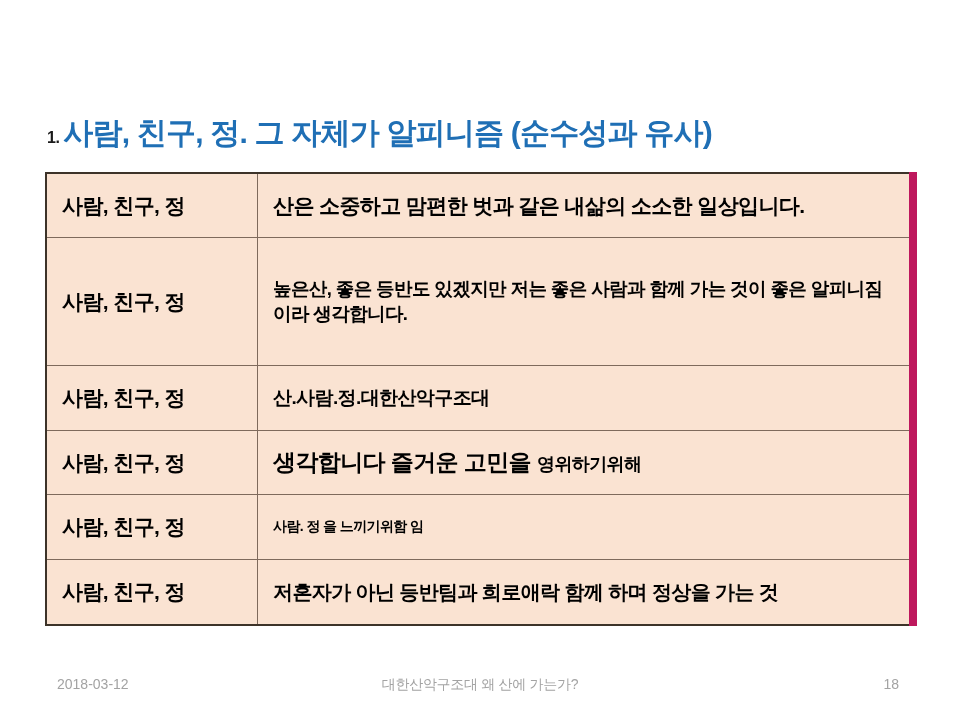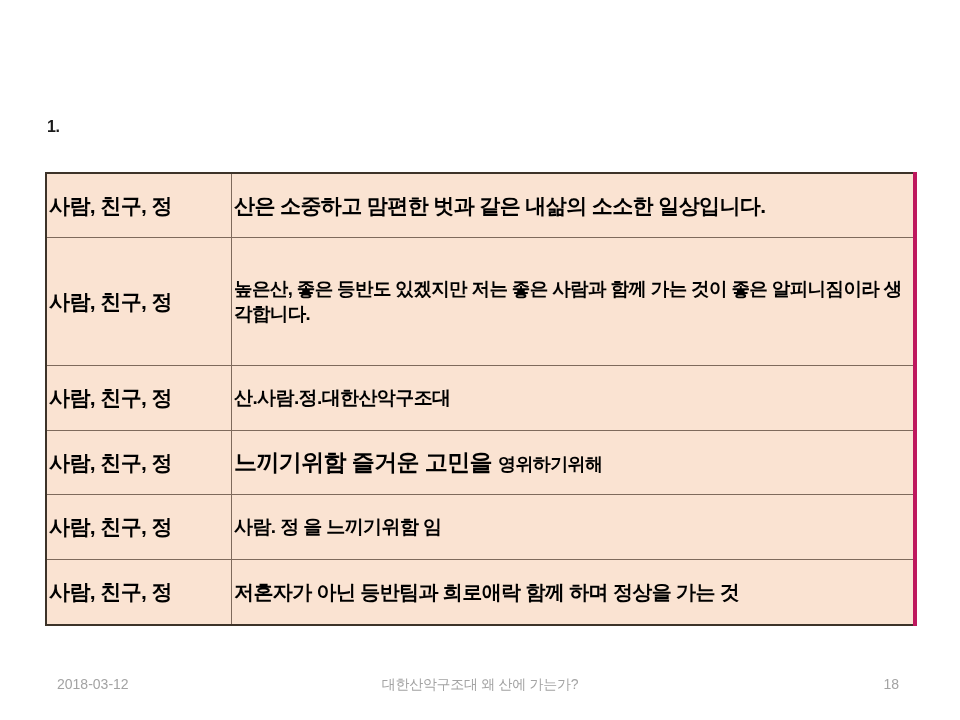--- a/index.html
+++ b/index.html
@@ -57,31 +57,31 @@
     left: 45px;
     top: 172px;
     width: 872px;
     border-collapse: collapse;
     table-layout: fixed;
     background: #FAE3D2;
   }
   .tbl td {
     border: 1px solid #7E6A5C;
     background: #FAE3D2;
-    padding: 0 2px;
+    padding: 0 15px;
     vertical-align: middle;
     color: #000000;
     font-weight: bold;
     letter-spacing: -0.6px;
     margin-left: 28px;
   }
   .tbl tr:first-child td { border-top: 2px solid #3d3329; }
   .tbl tr:last-child td  { border-bottom: 2px solid #3d3329; }
   .tbl td.c1 { border-left: 2px solid #3d3329; }
-  .tbl td.c2 { border-right: 4px solid #be185d; }
+  .tbl td.c2 { border-right: 8px solid #be185d; }
 
   .c1 {
     width: 180px;
     font-size: 21px;
     white-space: nowrap;
     padding-left: 8px;
   }
   .c2 {
     font-size: 21px;
     padding-left: 8px;
@@ -90,21 +90,21 @@
   
   .r1 td { height: 63px; }
   .r2 td { height: 127px; }
   .r3 td { height: 64px; }
   .r4 td { height: 63px; }
   .r5 td { height: 64px; }
   .r6 td { height: 64px; }
 
   .r2 .c2 { font-size: 18.5px; line-height: 1.32; }
   .r3 .c2 { font-size: 19px; }
-  .r5 .c2 { font-size: 19px; }
+  .r5 .c2 { font-size: 14px; }
   .r6 .c2 { font-size: 20px; }
 
   .red {
     color: #000000;
   }
   .r4 .c2 .red { font-size: 23px; }
   .r4 .c2 .tail { font-size: 18px; margin-left: 6px; }
 
   
   .footer {
@@ -138,20 +138,21 @@
     white-space: nowrap;
   }
 </style>
 </head>
 <body>
 
 <div class="slide">
 
   <div class="title-block">
     <span class="title-num">1.</span>
+    <span class="title-text">사람, 친구, 정. 그 자체가 알피니즘 (순수성과 유사)</span>
   </div>
 
   <table class="tbl">
     <tbody>
 
       <tr class="r1">
         <td class="c1">사람, 친구, 정</td>
         <td class="c2">
           <span>산은 소중하고 맘편한 벗과 같은  내삶의 소소한 일상입니다.</span>
         </td>
@@ -167,21 +168,21 @@
       <tr class="r3">
         <td class="c1">사람, 친구, 정</td>
         <td class="c2">
           <span>산.사람.정.대한산악구조대</span>
         </td>
       </tr>
 
       <tr class="r4">
         <td class="c1">사람, 친구, 정</td>
         <td class="c2">
-          <span class="red">느끼기위함 즐거운 고민을</span><span class="tail">영위하기위해</span>
+          <span class="red">생각합니다 즐거운 고민을</span><span class="tail">영위하기위해</span>
         </td>
       </tr>
 
       <tr class="r5">
         <td class="c1">사람, 친구, 정</td>
         <td class="c2">
           <span>사람. 정 을 느끼기위함 임</span>
         </td>
       </tr>
 

